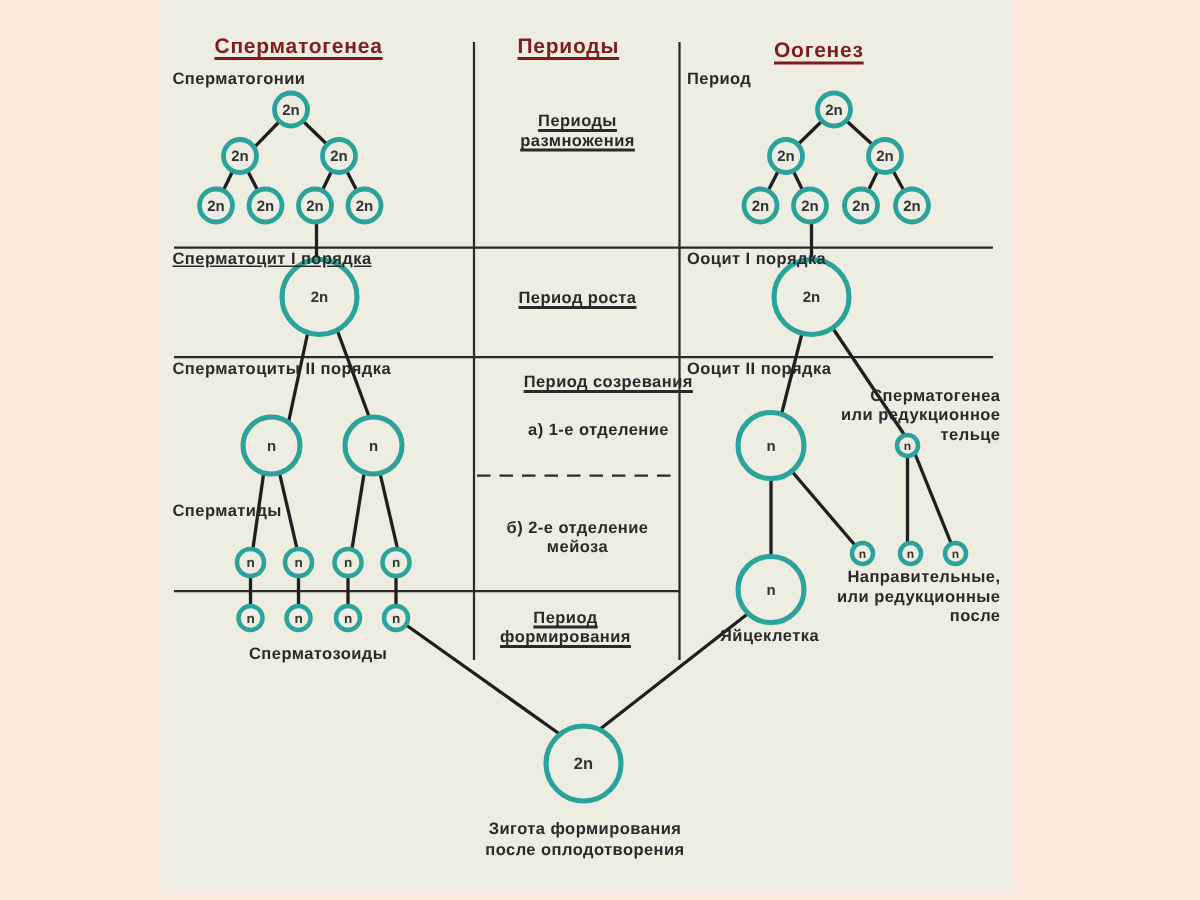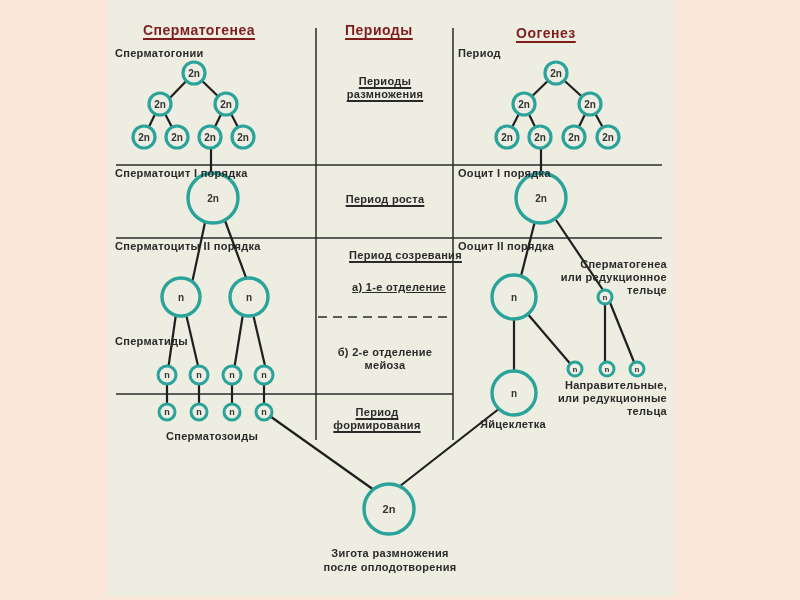--- a/index.html
+++ b/index.html
@@ -196,52 +196,52 @@
         <text x="389" y="512.96" text-anchor="middle" font-size="11" class="cellt">2n</text>
       </g>
     </g>
 </svg>
 
 <div class="lbl hdr" style="left:143px;top:24px;">Сперматогенеа</div>
 <div class="lbl hdr" style="left:345px;top:24px;">Периоды</div>
 <div class="lbl hdr" style="left:516px;top:27px;">Оогенез</div>
 
 <div class="lbl" style="left:115px;top:47px;">Сперматогонии</div>
-<div class="lbl" style="left:115px;top:167px;">Сперматоцит I порядка</div>
+<div class="lbl" style="left:115px;top:167px;text-decoration:underline;">Сперматоцит I порядка</div>
 <div class="lbl" style="left:115px;top:240px;">Сперматоциты II порядка</div>
 <div class="lbl" style="left:115px;top:335px;">Сперматиды</div>
 <div class="lbl" style="left:166px;top:430px;">Сперматозоиды</div>
 
 <div class="lbl ctr" style="left:318px;top:75px;width:134px;">
   <span class="ul">Периоды</span><br>
   <span class="ul">размножения</span>
 </div>
 <div class="lbl ctr ul" style="left:318px;top:193px;width:134px;">Период роста</div>
 <div class="lbl ctr ul" style="left:334px;top:249px;width:143px;">Период созревания</div>
-<div class="lbl ctr" style="left:318px;top:281px;width:162px;text-decoration:underline;">а) 1-е отделение</div>
+<div class="lbl ctr" style="left:318px;top:281px;width:162px;">а) 1-е отделение</div>
 <div class="lbl ctr" style="left:318px;top:346px;width:134px;">
   <span>б) 2-е отделение</span><br>
   <span>мейоза</span>
 </div>
 <div class="lbl ctr" style="left:318px;top:406px;width:118px;">
   <span class="ul">Период</span><br>
   <span class="ul">формирования</span>
 </div>
 
 <div class="lbl" style="left:458px;top:47px;">Период</div>
 <div class="lbl" style="left:458px;top:167px;">Ооцит I порядка</div>
 <div class="lbl" style="left:458px;top:240px;">Ооцит II порядка</div>
 <div class="lbl right" style="left:540px;top:258px;width:127px;">
   <span>Сперматогенеа</span><br>
   <span>или редукционное</span><br>
   <span>тельце</span>
 </div>
 <div class="lbl right" style="left:540px;top:379px;width:127px;">
   <span>Направительные,</span><br>
   <span>или редукционные</span><br>
-  <span>тельца</span>
+  <span>после</span>
 </div>
 <div class="lbl" style="left:480px;top:418px;">Яйцеклетка</div>
 
 <div class="lbl ctr" style="left:300px;top:546px;width:180px;line-height:14px;">
-  <span>Зигота размножения</span><br>
+  <span>Зигота формирования</span><br>
   <span>после оплодотворения</span>
 </div>
 
 </body></html>

